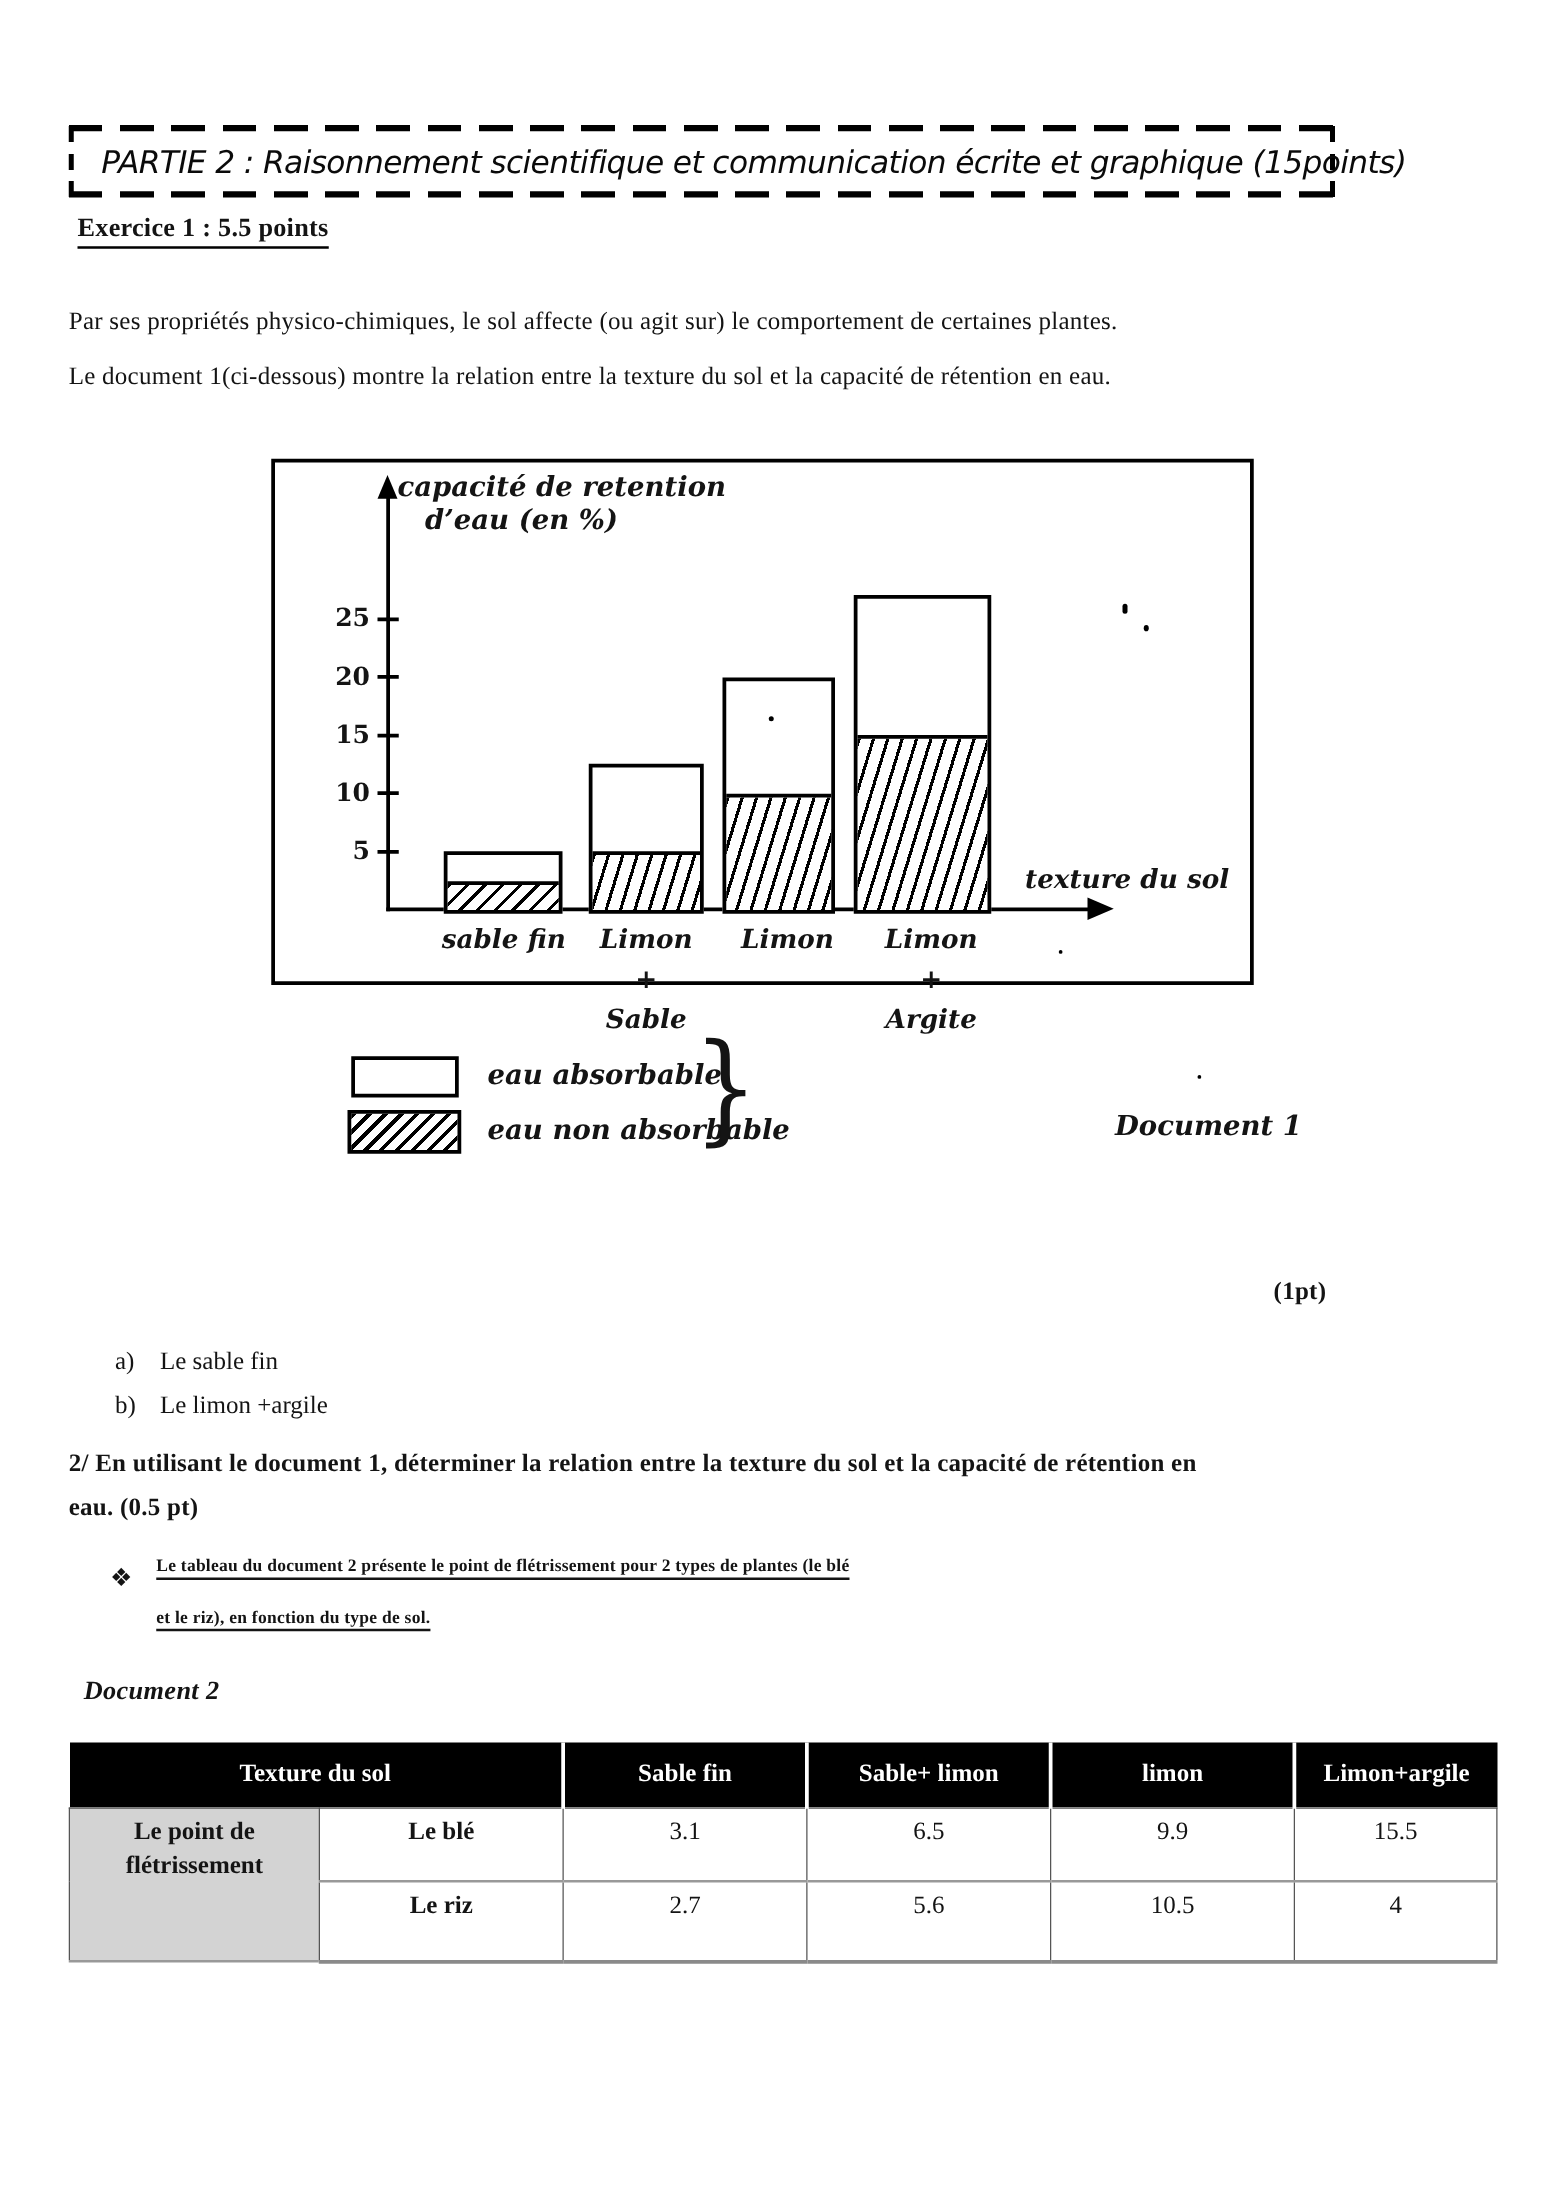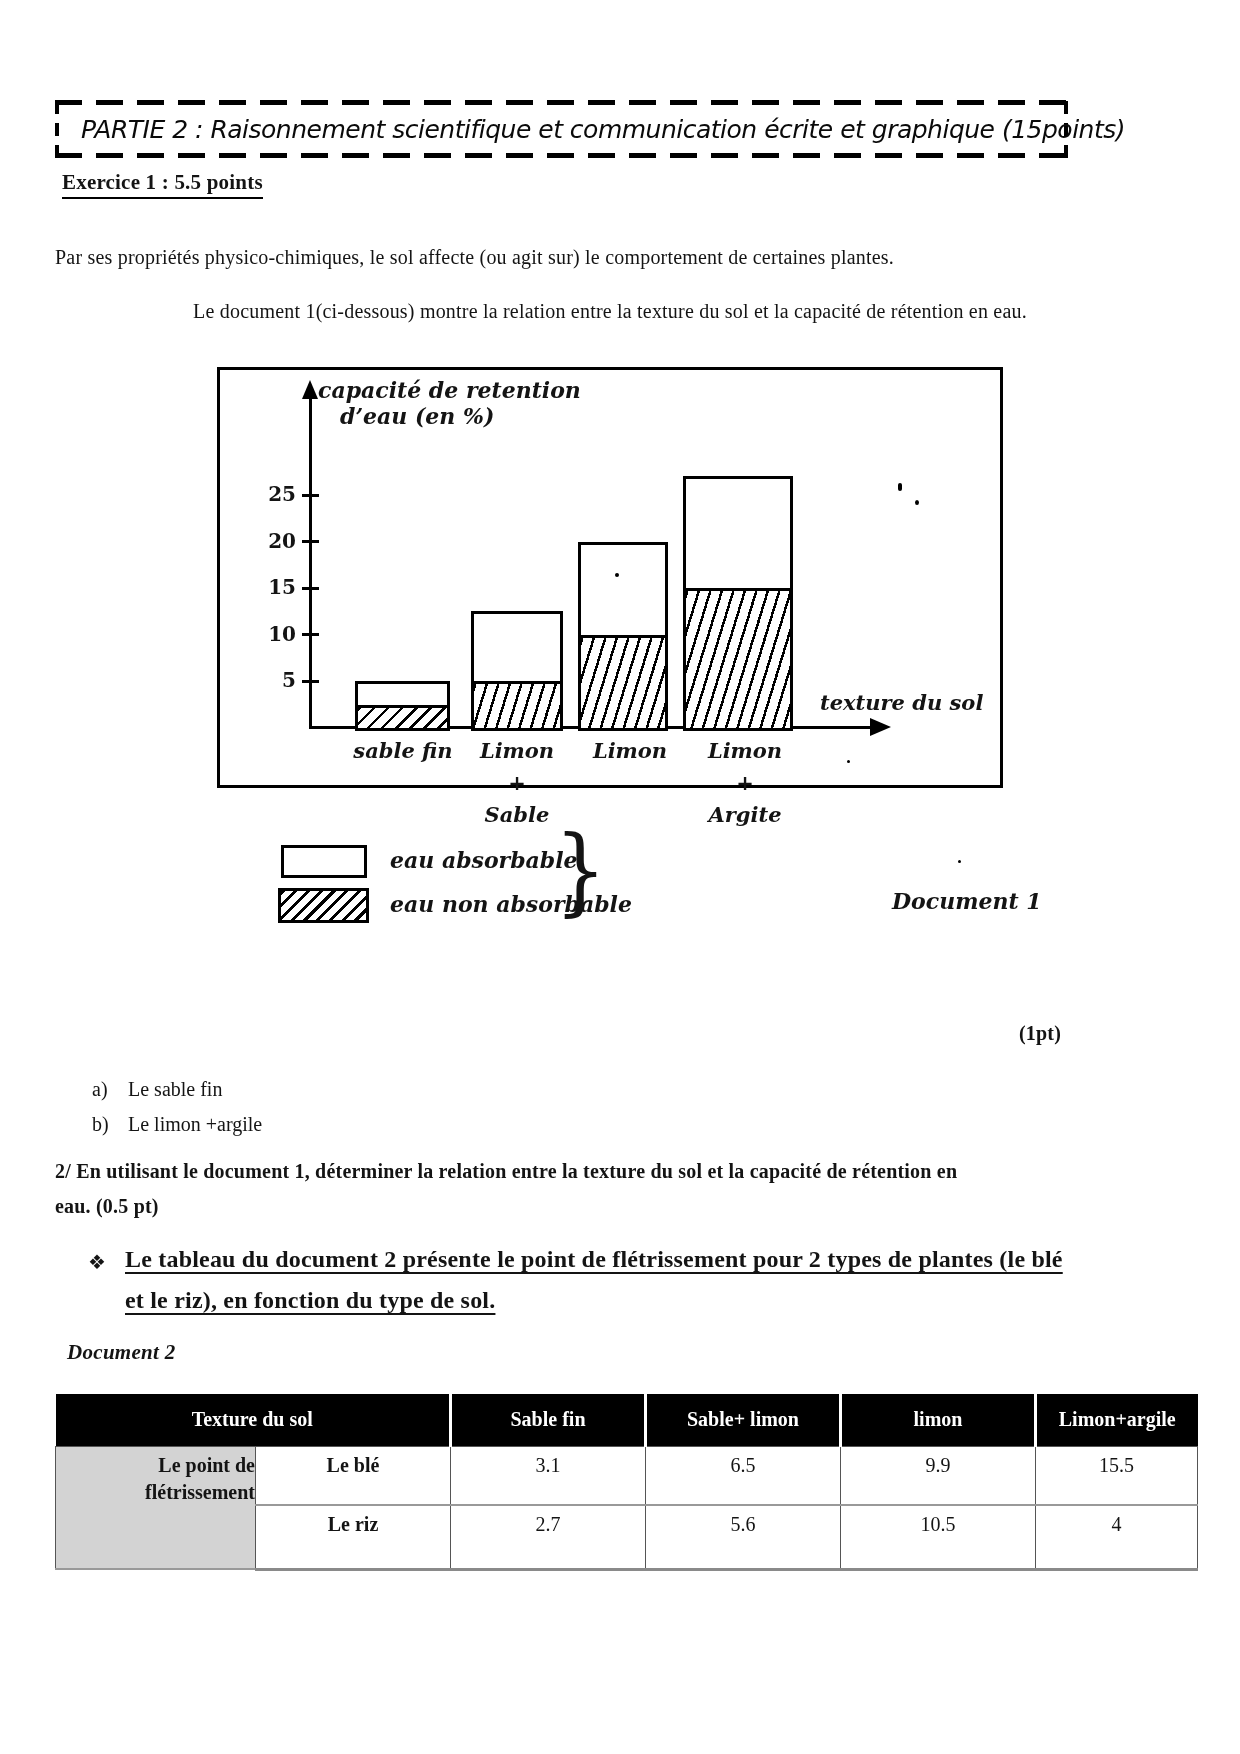--- a/index.html
+++ b/index.html
@@ -80,51 +80,51 @@
   .doc1-label { left:672px; top:518px; font-size:22px; white-space:nowrap; }
   .speck { background:#000; border-radius:50%; }
 
   
   .q-row { left:55px; top:1022px; width:1006px; display:flex; font-size:20px; font-weight:bold; letter-spacing:0.2px; }
   .q-points { margin-left:auto; }
   .list-item { left:92px; font-size:20px; display:flex; }
   .list-marker { width:36px; }
   .q2-line { left:55px; font-size:20px; font-weight:bold; letter-spacing:0.2px; }
   .bullet-mark { left:88px; top:1250px; font-family:"DejaVu Sans", sans-serif; font-size:20px; font-weight:bold; }
-  .bullet-line { left:125px; font-size:24px; font-weight:bold;
+  .bullet-line { left:125px; font-size:14px; font-weight:bold;
     text-decoration:underline; text-decoration-thickness:2px; text-underline-offset:5px; letter-spacing:0.2px; }
   .doc2-label { left:67px; top:1340px; font-size:21px; font-weight:bold; font-style:italic; letter-spacing:0.3px; }
 
   
   .doc2-table { left:55px; top:1394px; width:1142px; border-collapse:collapse; table-layout:fixed; }
   .doc2-table th {
     background:#000; color:#fff; font-size:20px; font-weight:bold;
     height:52px; border-right:3px solid #fff; vertical-align:middle; text-align:center;
   }
   .doc2-table th:last-child { border-right:none; }
   .doc2-table td {
     border:1px solid #555; font-size:20px; text-align:center; vertical-align:top;
     padding-top:7px; background:#fff;
   }
   .doc2-table tr.r1 td { height:59px; border-bottom:2px solid #999; }
   .doc2-table tr.r2 td { height:64px; border-bottom:3px solid #8a8a8a; }
-  .doc2-table td.group { background:#d3d3d3; font-weight:bold; line-height:27px; padding-top:5px;text-align:right; }
+  .doc2-table td.group { background:#d3d3d3; font-weight:bold; line-height:27px; padding-top:5px; }
   .doc2-table td.rowlabel { font-weight:bold; }
 </style>
 </head>
 <body>
 
 <div class="abs part-box">
   <div class="part-title">PARTIE 2 : Raisonnement scientifique et communication écrite et graphique (15points)</div>
 </div>
 
 <div class="abs exercice-title">Exercice 1 : 5.5 points</div>
 
 <div class="abs para" style="top:246px;">Par ses propriétés physico-chimiques, le sol affecte (ou agit sur) le comportement de certaines plantes.</div>
-<div class="abs para" style="top:300px;text-align:center;">Le document 1(ci-dessous) montre la relation entre la texture du sol et la capacité de rétention en eau.</div>
+<div class="abs para" style="top:290px;">Le document 1(ci-dessous) montre la relation entre la texture du sol et la capacité de rétention en eau.</div>
 
 <div class="abs chart-frame">
   <div class="abs axis-v"></div>
   <div class="abs axis-v-arrow"></div>
   <div class="abs hand ylabel1">capacité de retention</div>
   <div class="abs hand ylabel2">d’eau (en %)</div>
 
   <div class="abs axis-h" style="left:89px; width:568px;"></div>
   <div class="abs axis-h-arrow" style="left:650px;"></div>
   <div class="abs hand xlabel" style="left:600px;">texture du sol</div>

